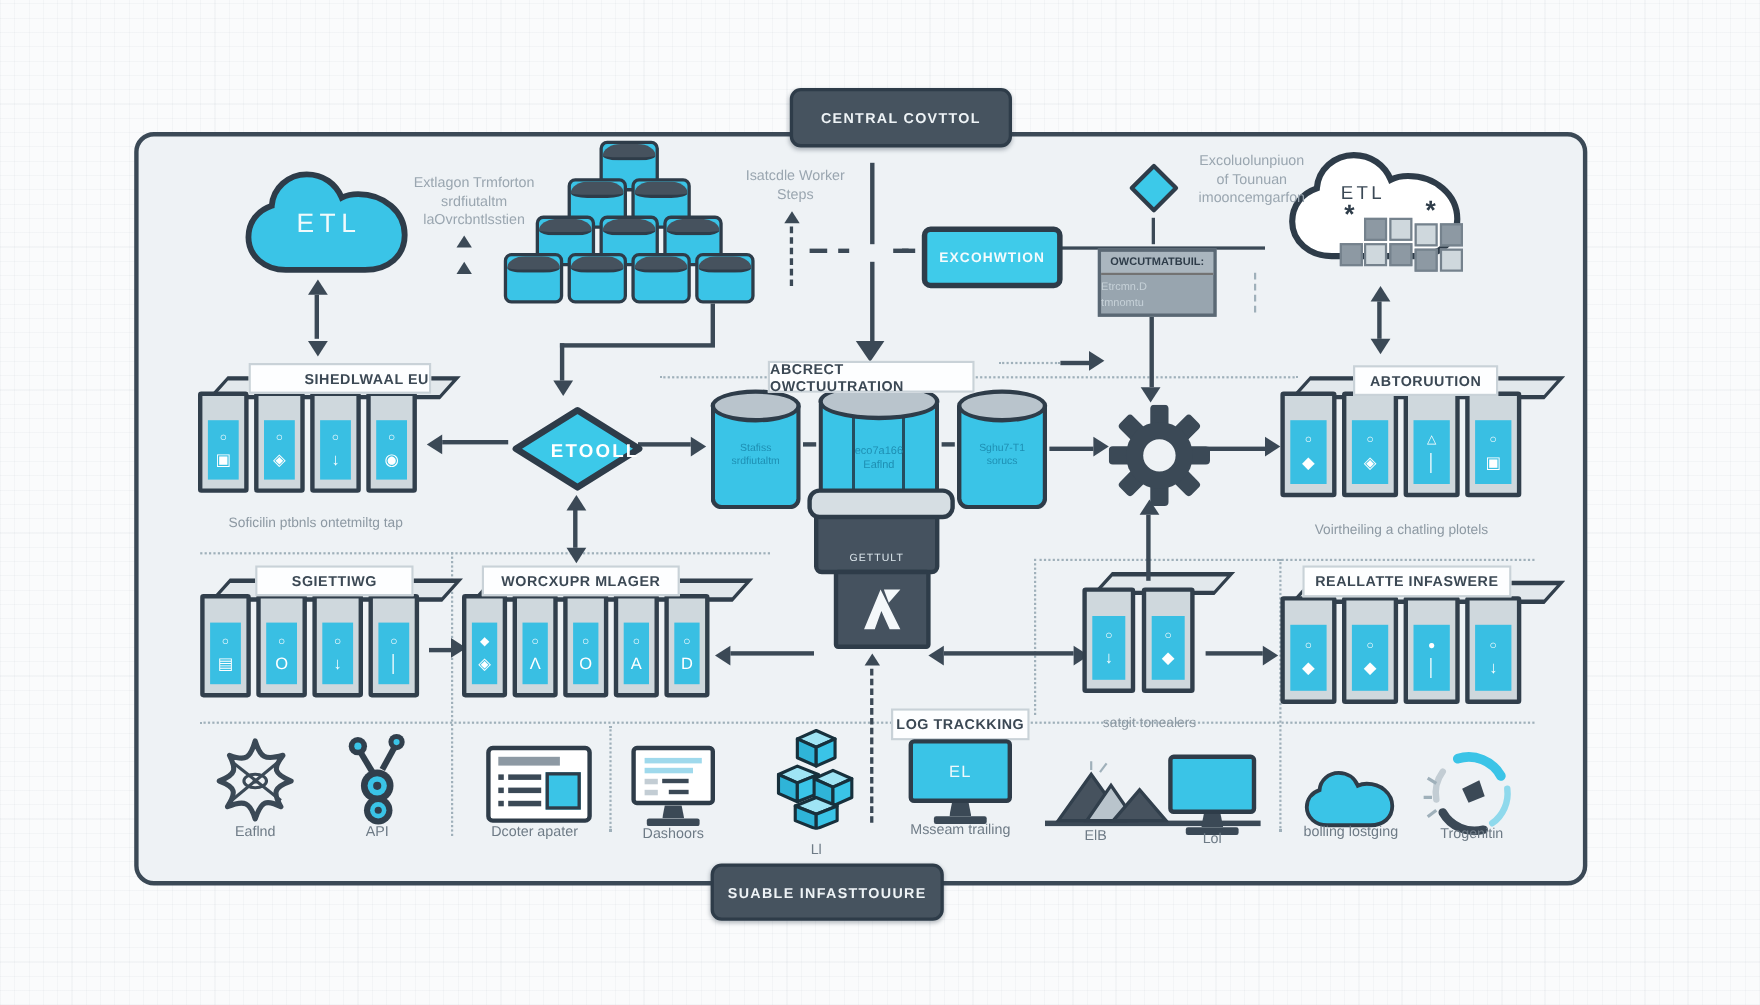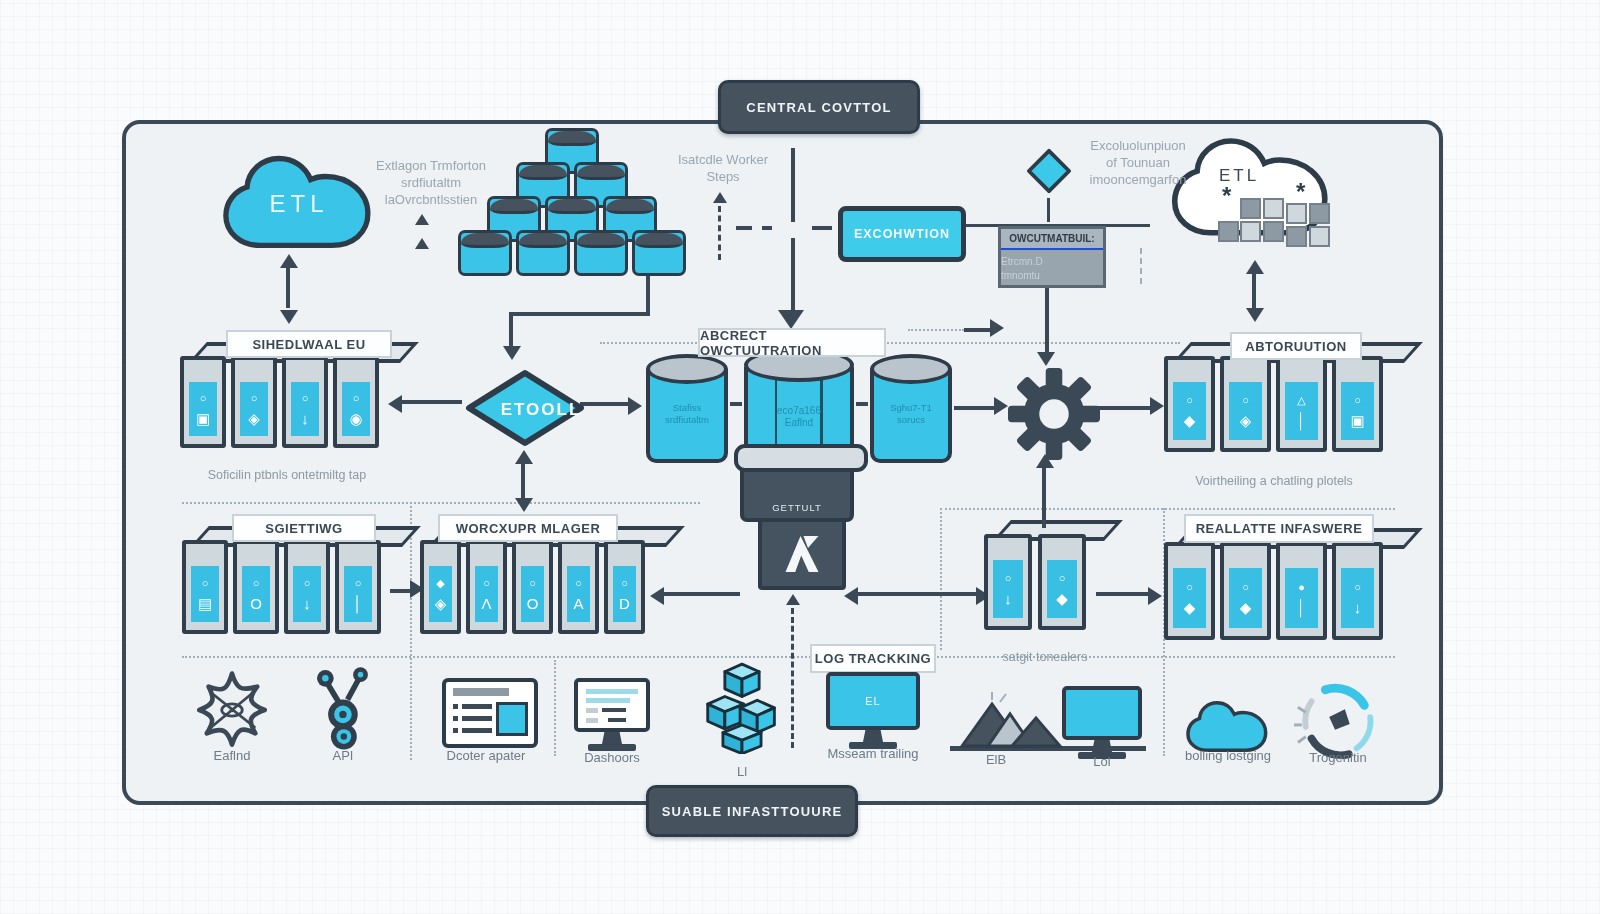--- a/index.html
+++ b/index.html
@@ -62,21 +62,21 @@
   
   .flange{position:absolute;background:#d6dee3;border:4px solid #2e3c49;border-radius:11px;z-index:3;}
   .pedband{position:absolute;background:#45525f;border:4px solid #2e3c49;border-radius:7px;z-index:2;
     display:flex;align-items:flex-end;justify-content:center;color:#dfe9ef;font-size:9.5px;
     letter-spacing:1px;padding-bottom:5px;box-sizing:border-box;}
   .pedblock{position:absolute;background:#45525f;border:4px solid #2e3c49;border-radius:4px;z-index:2;
     display:flex;align-items:center;justify-content:center;}
   
   .mon{position:absolute;z-index:3;}
   .scr{border:4px solid #2e3c49;border-radius:5px;display:flex;align-items:center;justify-content:center;box-sizing:border-box;}
-  .scr.cyan{background:#3ac4e7;color:#eef9fc;font-size:11px;letter-spacing:1px;}
+  .scr.cyan{background:#3ac4e7;color:#eef9fc;font-size:15px;letter-spacing:1px;}
   .scr.white{background:#fff;}
   .neck{width:20px;height:12px;background:#3b4956;margin:0 auto;clip-path:polygon(12% 0,88% 0,100% 100%,0 100%);}
   .base{width:48px;height:7px;background:#3b4956;margin:0 auto;border-radius:2px;}
   .sq{position:absolute;width:21px;height:21px;z-index:4;border:2px solid #75828d;box-sizing:border-box;}
   .star{position:absolute;z-index:4;color:#2e3c49;font-size:24px;font-weight:bold;}
   .diamond-text{position:absolute;z-index:3;color:#fff;font-weight:bold;text-align:center;}
   .cloud-text{position:absolute;z-index:3;text-align:center;}
   svg{display:block;}
 </style>
 </head>
@@ -139,21 +139,21 @@
   <div class="lv" style="left:791px;top:238px;height:76px;"></div>
   <div class="ah bigdown" style="left:778px;top:310px;"></div>
 
   <div class="abs" style="left:838px;top:206px;width:118px;height:46px;background:#3fcbea;border:5px solid #2e3c49;border-radius:8px;z-index:2;display:flex;align-items:center;justify-content:center;color:#f4fbfd;font-size:12.5px;font-weight:bold;letter-spacing:1px;">
     <span>EXCOHWTION</span>
   </div>
   <div class="lh" style="left:820px;top:226px;width:12px;"></div>
   <div class="lh" style="left:958px;top:224px;width:192px;height:3px;"></div>
 
   <div class="abs" style="left:998px;top:226px;width:108px;height:62px;background:#98a5af;border:3px solid #5a6874;z-index:2;box-sizing:border-box;">
-    <div style="height:19px;background:#aab6bf;border-bottom:2px solid #1d4ed8;display:flex;align-items:center;justify-content:center;font-size:10px;font-weight:bold;color:#2e3c49;">OWCUTMATBUIL:</div>
+    <div style="height:19px;background:#aab6bf;border-bottom:2px solid #737373;display:flex;align-items:center;justify-content:center;font-size:10px;font-weight:bold;color:#2e3c49;">OWCUTMATBUIL:</div>
     <div style="text-align:left;font-size:10px;color:#c6d1d8;padding-top:5px;line-height:1.4;">
       <div>Etrcmn.D</div>
       <div>tmnomtu</div>
     </div>
   </div>
 
   <div class="abs" style="left:1026px;top:148px;z-index:2;">
     <svg width="46" height="46" viewBox="0 0 48 48">
       <polygon points="24,3 45,24 24,45 3,24" fill="#3cc9e9" stroke="#2e3c49" stroke-width="4" stroke-linejoin="round"></polygon>
     </svg>
@@ -189,21 +189,21 @@
   <div class="lv" style="left:1252px;top:274px;height:34px;"></div>
   <div class="ah down" style="left:1246px;top:308px;"></div>
 
   <div class="dot-h" style="left:600px;top:342px;width:580px;"></div>
 
   <div class="lv" style="left:646px;top:276px;height:38px;"></div>
   <div class="lh" style="left:509px;top:312px;width:141px;"></div>
   <div class="lv" style="left:509px;top:312px;height:34px;"></div>
   <div class="ah down" style="left:503px;top:346px;"></div>
 
-  <div class="lab" style="left:226px;top:330px;width:162px;height:24px;">
+  <div class="lab" style="left:226px;top:330px;width:162px;height:24px;justify-content:flex-end;">
     <span>SIHEDLWAAL EU</span>
   </div>
   <div class="roof" style="left:188px;top:342px;width:204px;"></div>
   <div class="rack" style="left:180px;top:356px;">
     <div class="cab" style="width:46px;height:92px;">
       <div class="panel">
           <span class="g1">○</span>
           <span class="g2">▣</span>
         </div>
       </div>

